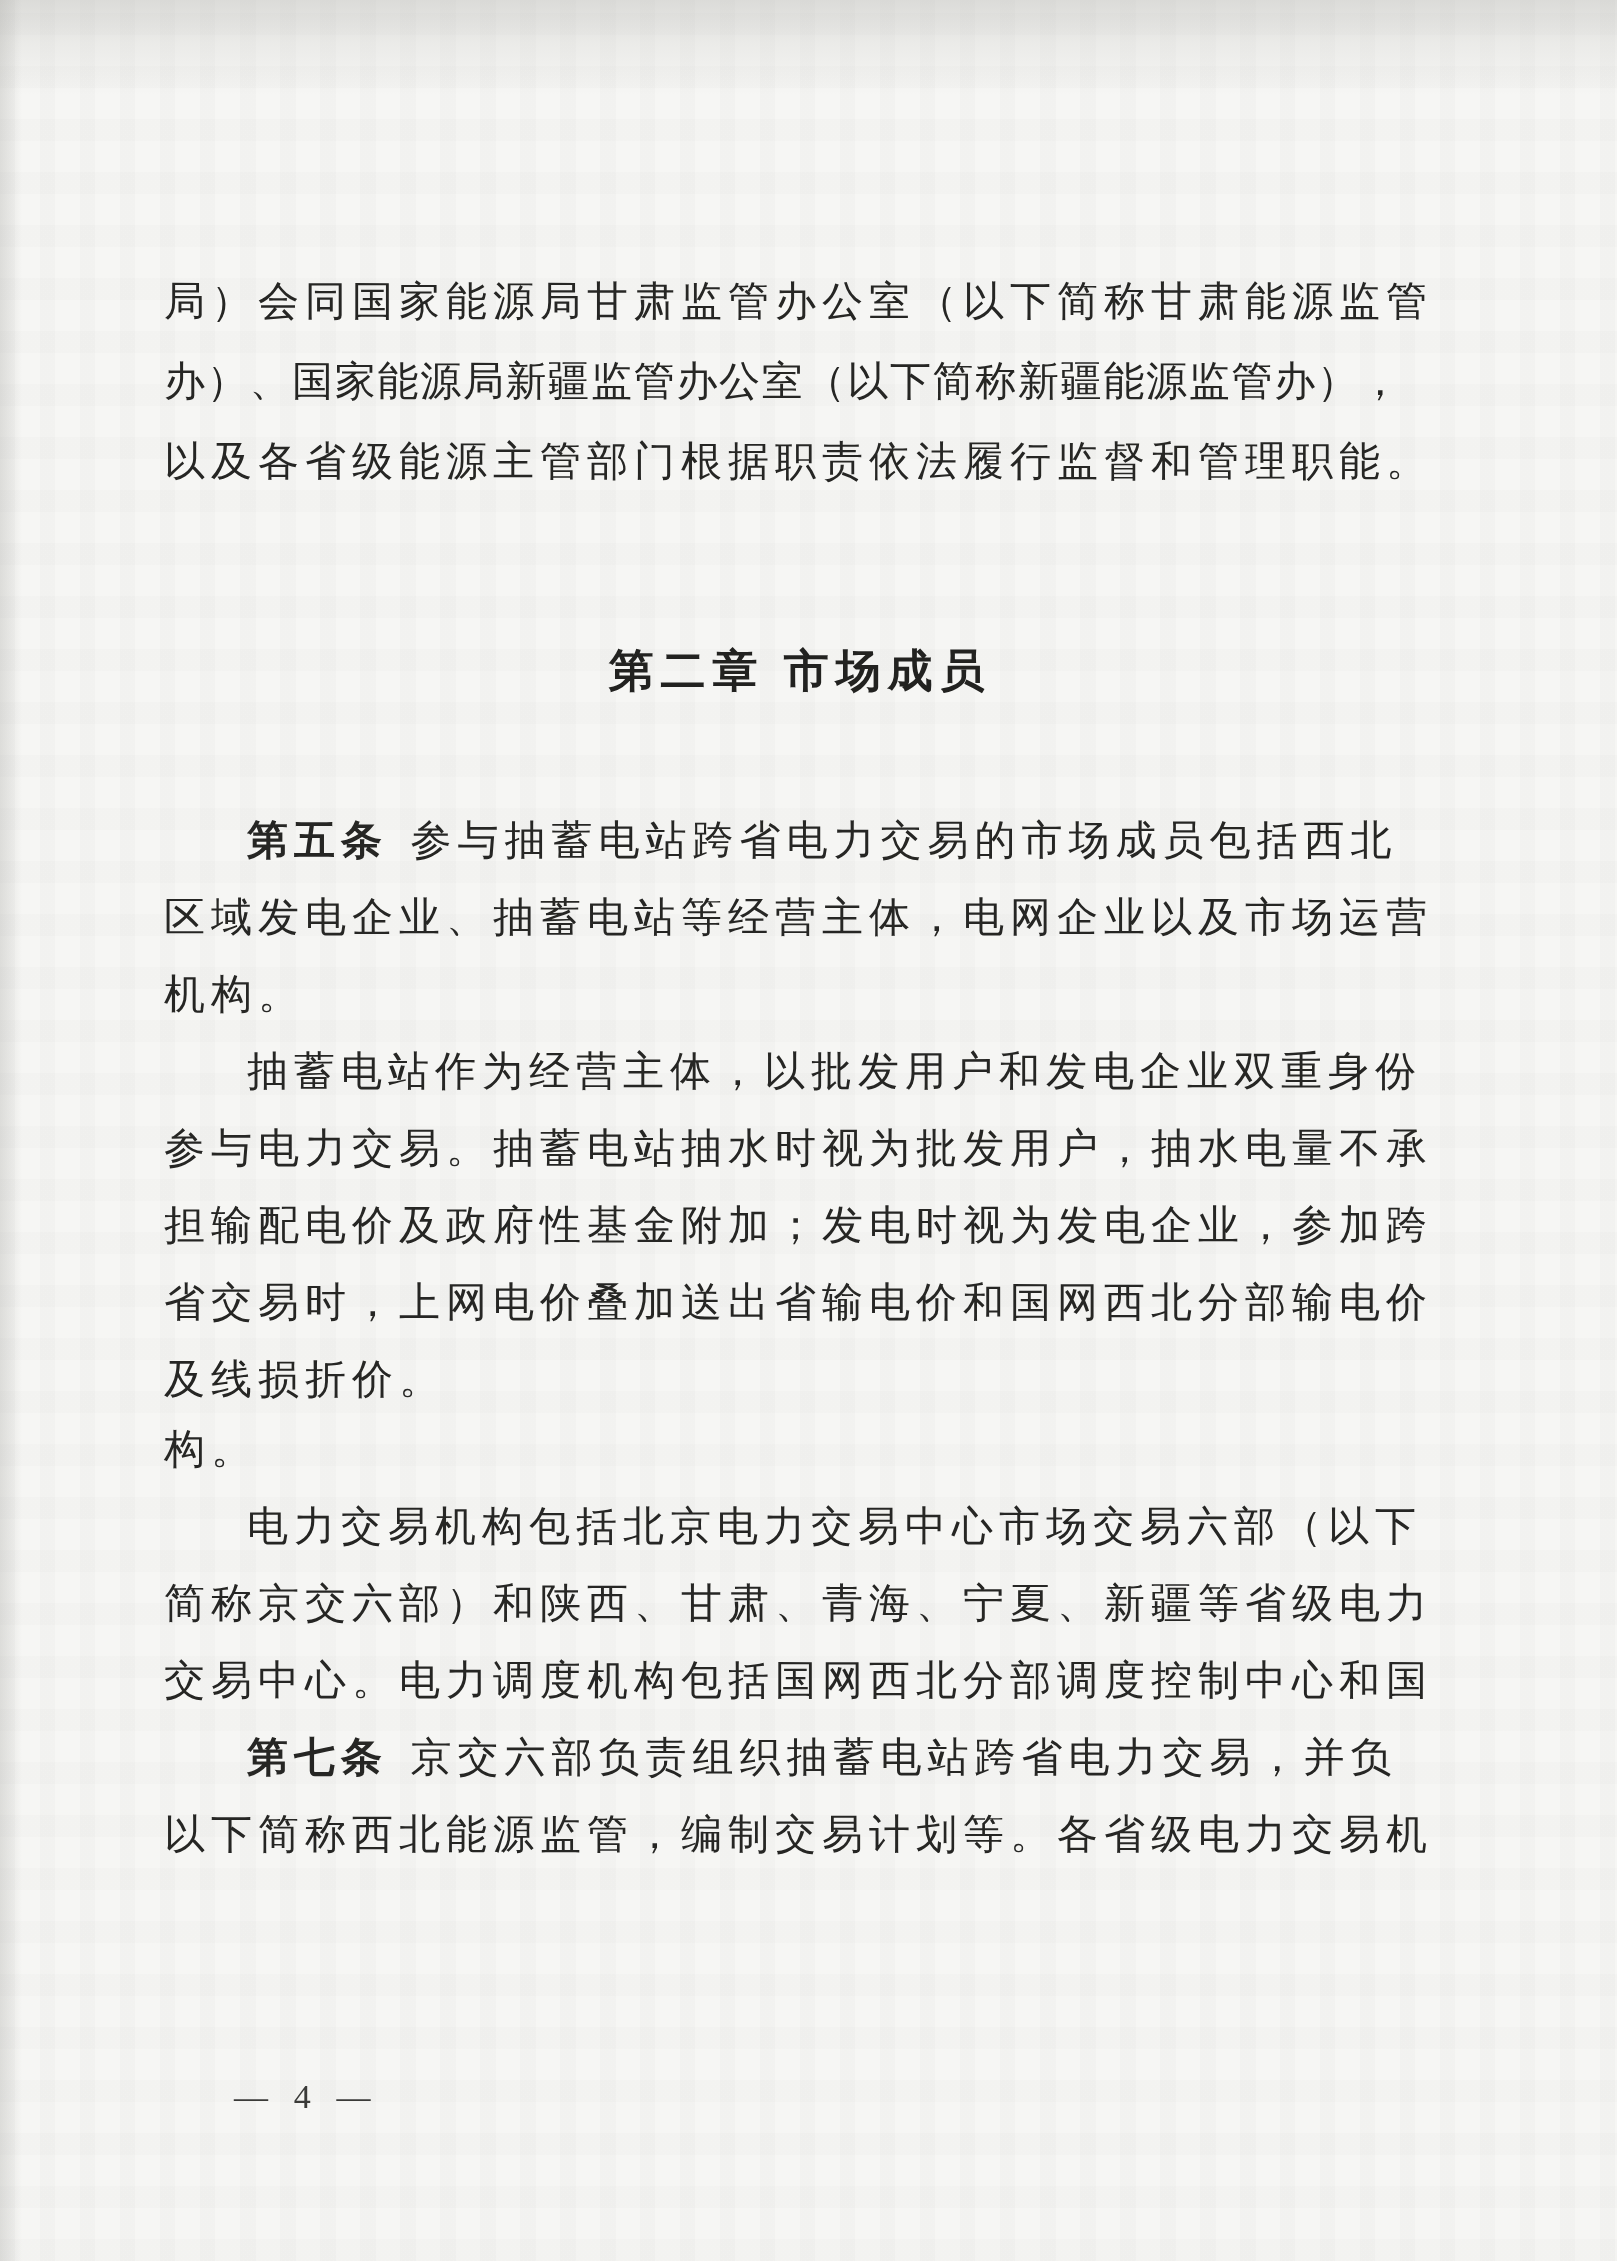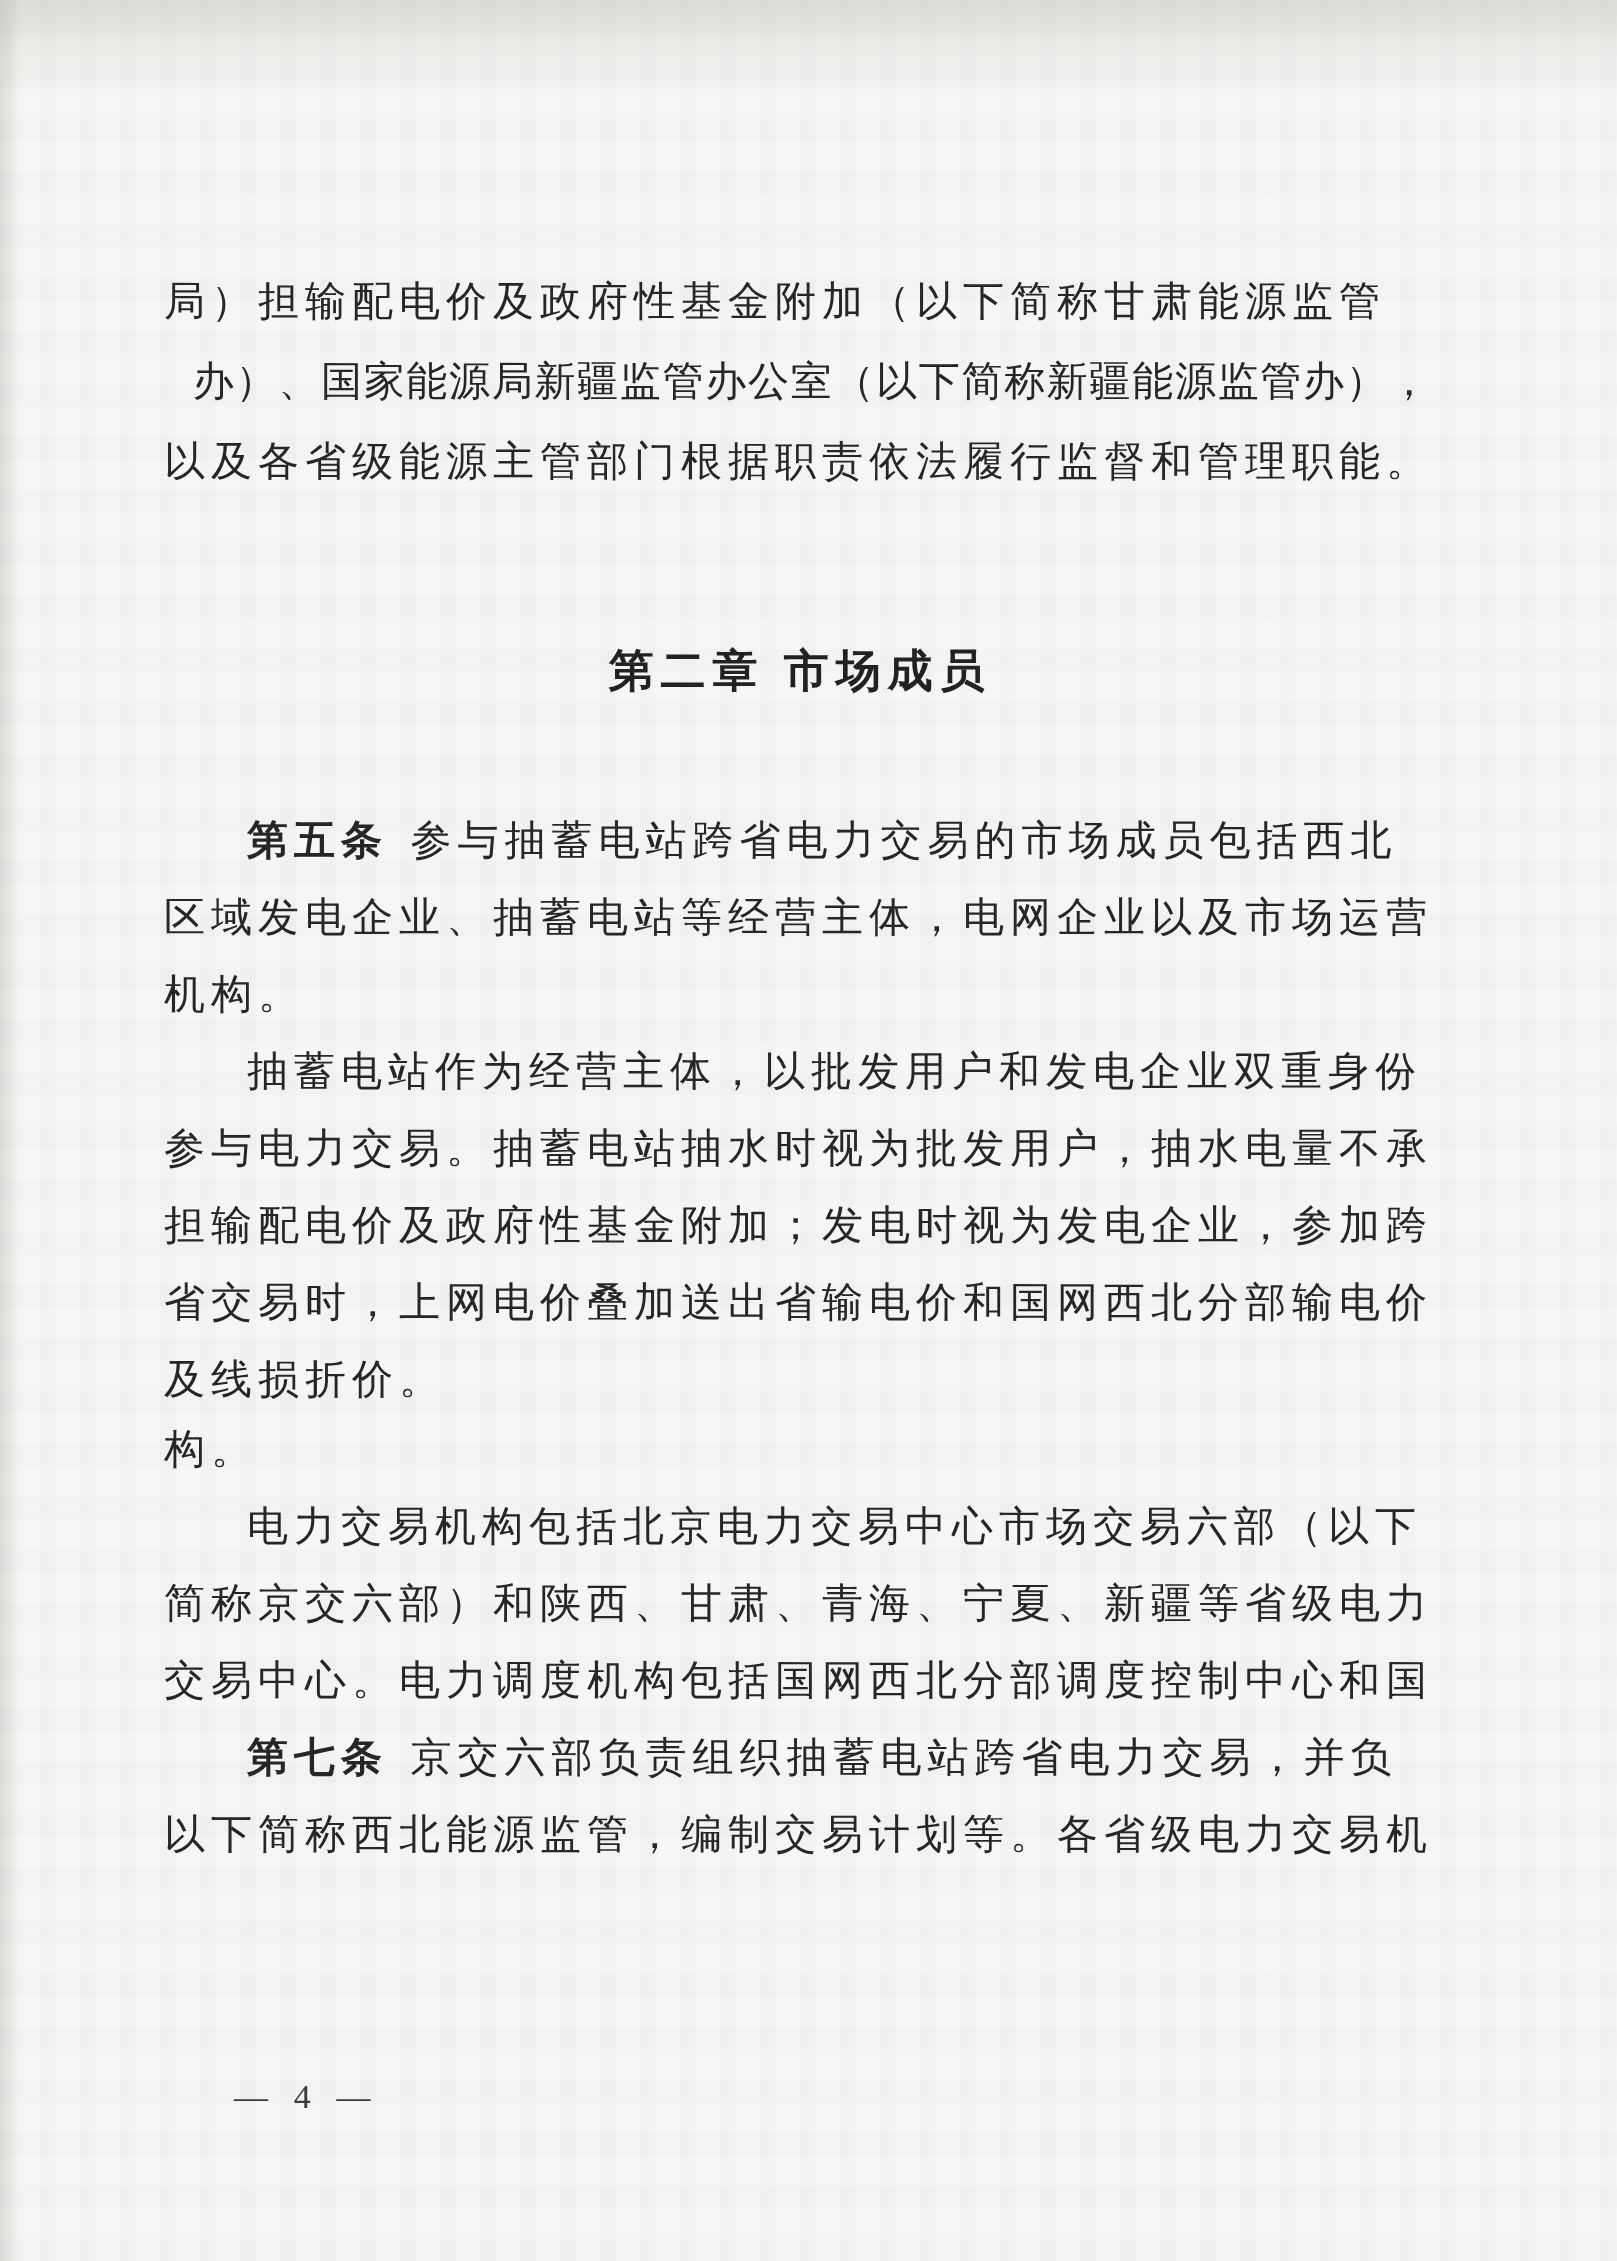--- a/index.html
+++ b/index.html
@@ -45,21 +45,21 @@
     width: 1296px;
   }
   .line {
     font-size: 41px;
     letter-spacing: 6px;
     white-space: nowrap;
   }
   .lh93 .line { line-height: 80px; height: 80px; }
   .lh89 .line { line-height: 77px; height: 77px; }
   .line.indent { padding-left: 83px; }
-  .line.tight { letter-spacing: 1.7px; text-align: center; }
+  .line.tight { letter-spacing: 1.7px; }
   .art-num {
     font-family: "Liberation Sans", "DejaVu Sans", sans-serif;
     font-weight: 700;
     letter-spacing: 6px;
     margin-right: 22.4px;
   }
   .art-num:empty { display: none; margin: 0; }
   .chapter-heading {
     position: absolute;
     left: 152px;
@@ -84,21 +84,21 @@
 </style>
 </head>
 <body>
 
 <div class="page">
   <div class="scan-texture"></div>
   <div class="scan-band-top"></div>
   <div class="scan-band-left"></div>
 
   <div class="text-block lh93" style="top:261px">
-    <div class="line"><span>局）担输配电价及政府性基金附加（以下简称甘肃能源监管</span></div>
+    <div class="line"><span>局）会同国家能源局甘肃监管办公室（以下简称甘肃能源监管</span></div>
     <div class="line tight"><span>办）、国家能源局新疆监管办公室（以下简称新疆能源监管办），</span></div>
     <div class="line"><span>以及各省级能源主管部门根据职责依法履行监督和管理职能。</span></div>
   </div>
 
   <h2 class="chapter-heading">第二章 市场成员</h2>
 
   <div class="text-block lh89" style="top:802px">
     <div class="line indent"><span class="art-num">第五条</span><span>参与抽蓄电站跨省电力交易的市场成员包括西北</span></div>
     <div class="line"><span>区域发电企业、抽蓄电站等经营主体，电网企业以及市场运营</span></div>
     <div class="line"><span>机构。</span></div>

